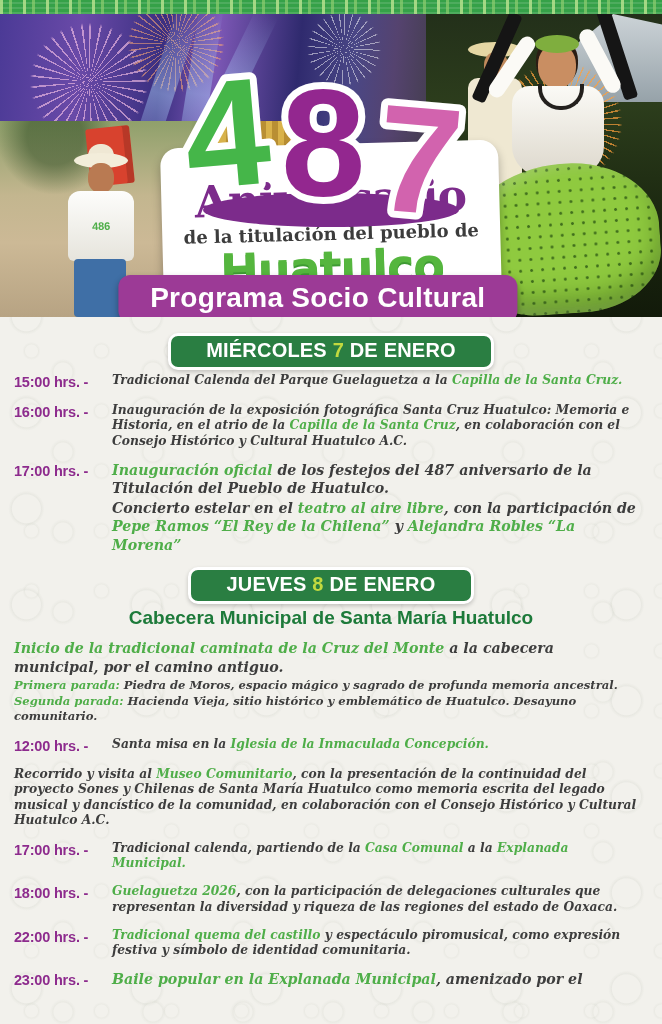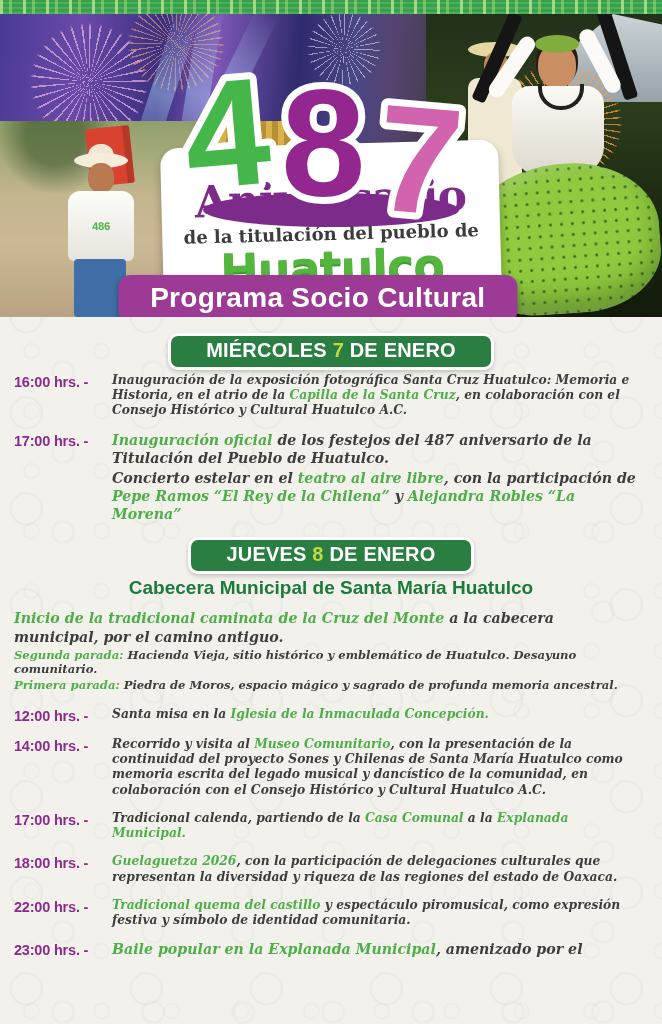--- a/index.html
+++ b/index.html
@@ -178,51 +178,56 @@
       <div class="t-hua">Huatulco</div>
     </div>
 
     <div class="prog">Programa Socio Cultural</div>
   </div>
 
   <div class="schedule" id="sections">
       <section class="day">
         <div class="day-banner-wrap"><div class="day-banner"><span class="c-white">MIÉRCOLES </span><span class="c-lime">7</span><span class="c-white"> DE ENERO</span></div></div>
         <div class="ev">
+          <div class="ev-time">15:00 hrs. -</div>
+          <div class="ev-body">
+            <p class="p-md"><span class="c-dark">Tradicional Calenda del Parque Guelaguetza a la </span><span class="c-green">Capilla de la Santa Cruz.</span></p>
+          </div>
+        </div>
+        <div class="ev">
           <div class="ev-time">16:00 hrs. -</div>
           <div class="ev-body">
             <p class="p-md"><span class="c-dark">Inauguración de la exposición fotográfica Santa Cruz Huatulco: Memoria e Historia, en el atrio de la </span><span class="c-green">Capilla de la Santa Cruz</span><span class="c-dark">, en colaboración con el Consejo Histórico y Cultural Huatulco A.C.</span></p>
           </div>
         </div>
         <div class="ev">
           <div class="ev-time">17:00 hrs. -</div>
           <div class="ev-body">
             <p class="p-lg"><span class="c-green">Inauguración oficial </span><span class="c-dark">de los festejos del 487 aniversario de la Titulación del Pueblo de Huatulco.</span></p>
             <p class="p-lg"><span class="c-dark">Concierto estelar en el </span><span class="c-green">teatro al aire libre</span><span class="c-dark">, con la participación de </span><span class="c-green">Pepe Ramos “El Rey de la Chilena”</span><span class="c-dark"> y </span><span class="c-green">Alejandra Robles “La Morena”</span></p>
           </div>
         </div>
       </section>
       <section class="day">
         <div class="day-banner-wrap"><div class="day-banner"><span class="c-white">JUEVES </span><span class="c-lime">8</span><span class="c-white"> DE ENERO</span></div></div>
         <div class="day-loc">Cabecera Municipal de Santa María Huatulco</div>
         <div class="ev">
           <div class="ev-body">
             <p class="p-lg"><span class="c-green">Inicio de la tradicional caminata de la Cruz del Monte </span><span class="c-dark">a la cabecera municipal, por el camino antiguo.</span></p>
+            <p class="p-sm"><span class="c-green">Primera parada: </span><span class="c-dark">Piedra de Moros, espacio mágico y sagrado de profunda memoria ancestral.</span></p>
             <p class="p-sm"><span class="c-green">Segunda parada: </span><span class="c-dark">Hacienda Vieja, sitio histórico y emblemático de Huatulco. Desayuno comunitario.</span></p>
-            <p class="p-sm"><span class="c-green">Primera parada: </span><span class="c-dark">Piedra de Moros, espacio mágico y sagrado de profunda memoria ancestral.</span></p>
           </div>
         </div>
         <div class="ev">
           <div class="ev-time">12:00 hrs. -</div>
           <div class="ev-body">
             <p class="p-md"><span class="c-dark">Santa misa en la </span><span class="c-green">Iglesia de la Inmaculada Concepción.</span></p>
           </div>
         </div>
         <div class="ev">
-          <div class="ev-time">14:00 hrs. -</div>
           <div class="ev-body">
             <p class="p-md"><span class="c-dark">Recorrido y visita al </span><span class="c-green">Museo Comunitario</span><span class="c-dark">, con la presentación de la continuidad del proyecto Sones y Chilenas de Santa María Huatulco como memoria escrita del legado musical y dancístico de la comunidad, en colaboración con el Consejo Histórico y Cultural Huatulco A.C.</span></p>
           </div>
         </div>
         <div class="ev">
           <div class="ev-time">17:00 hrs. -</div>
           <div class="ev-body">
             <p class="p-md"><span class="c-dark">Tradicional calenda, partiendo de la </span><span class="c-green">Casa Comunal</span><span class="c-dark"> a la </span><span class="c-green">Explanada Municipal.</span></p>
           </div>
         </div>

